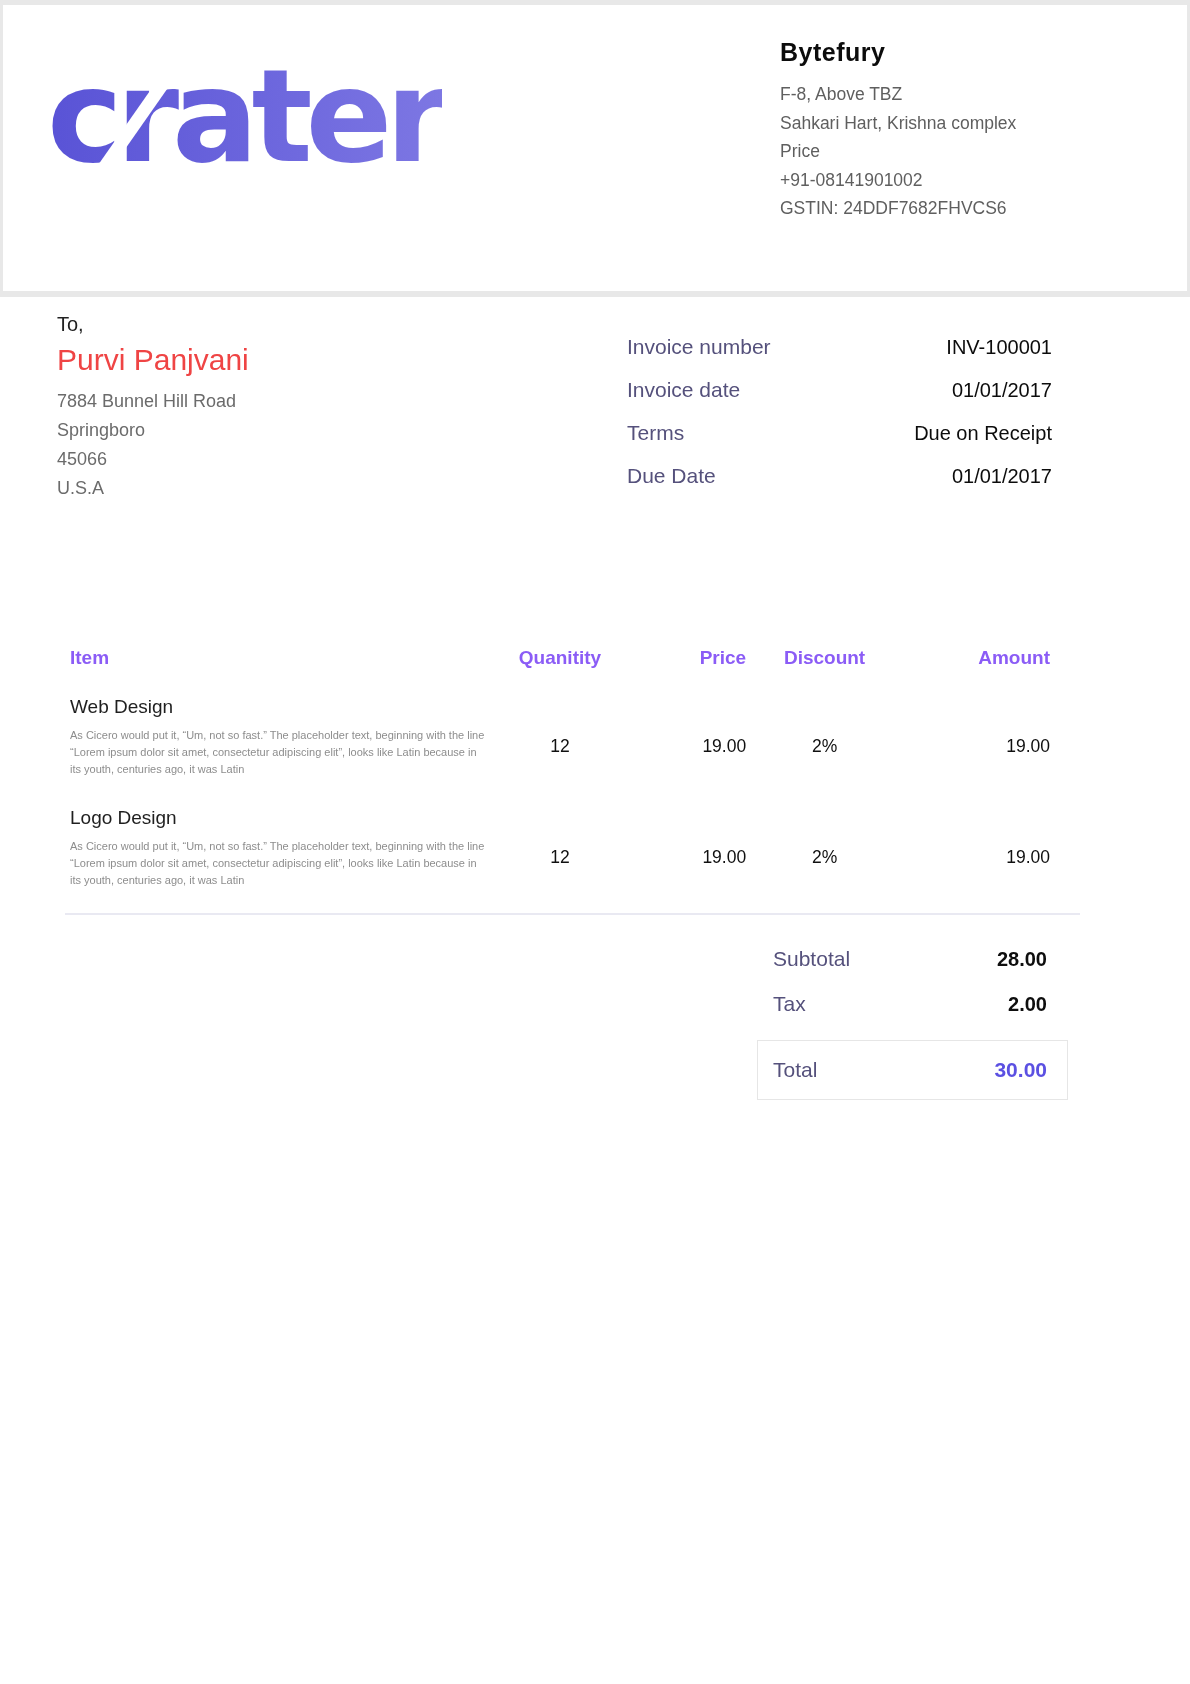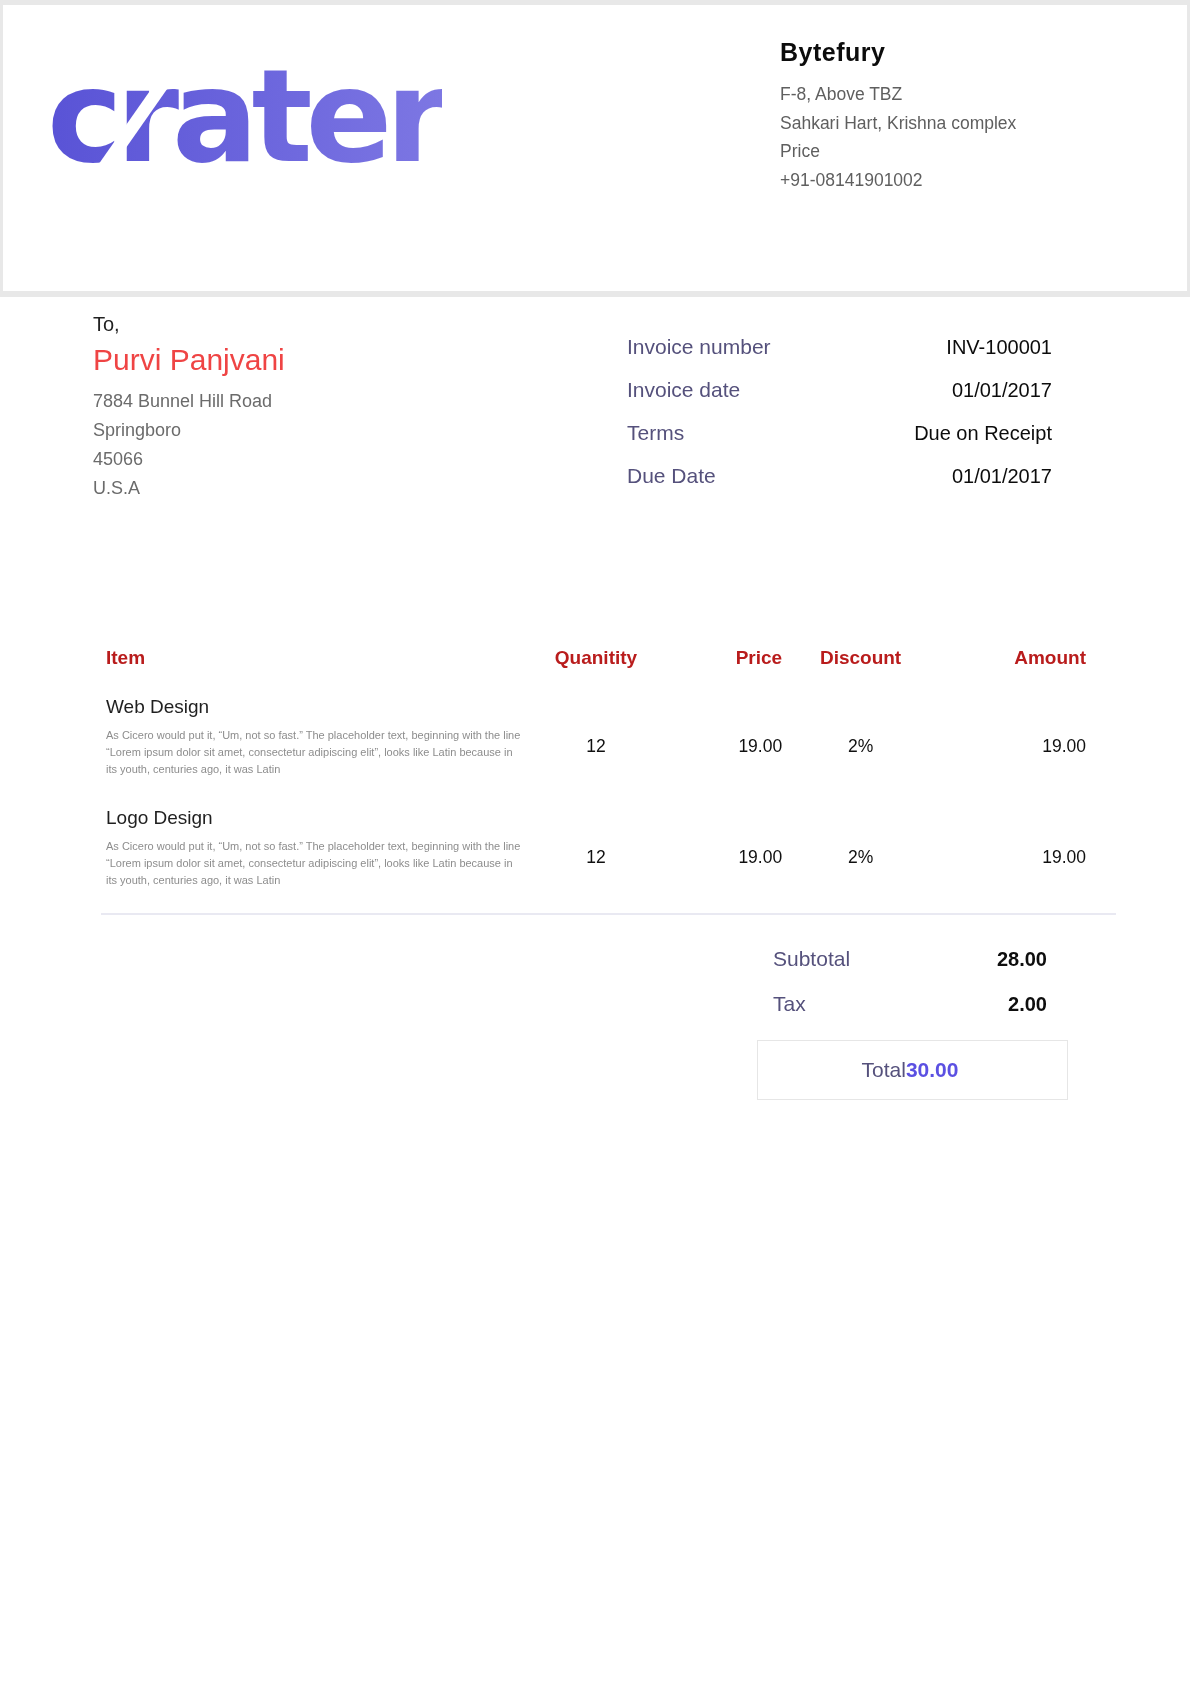--- a/index.html
+++ b/index.html
@@ -31,36 +31,36 @@
     transform:rotate(35deg);
   }
   .cut-c { left:84px; }
   .cut-r { left:436px; }
 
   .company { width:352px; margin:33px 55px 0 0; }
   .company-name { font-size:25px; font-weight:bold; color:#0c0c0c; letter-spacing:0.5px; margin-bottom:13px; }
   .company-line { font-size:17.5px; color:#5f5f5f; line-height:28.5px; }
 
   
-  .body-area { background:#ffffff; padding-top:16px;padding-left:36px; }
+  .body-area { background:#ffffff; padding-top:16px; }
 
   .party-row { display:flex; justify-content:space-between; margin:0 138px 0 57px; }
   .to-label { font-size:20px; color:#222222; }
   .customer-name { font-size:30px; color:#ef4444; margin:7px 0 10px; }
   .cust-line { font-size:18px; color:#6b6b6b; line-height:29px; }
 
   .meta { width:425px; margin-top:22px; }
   .meta-row { display:flex; justify-content:space-between; align-items:baseline; height:43px; }
   .meta-label { font-size:21px; color:#55517c; }
   .meta-value { font-size:20px; color:#0c0c0c; text-align:right; }
 
   
   .items { margin:140px 140px 0 70px; width:980px; }
   .thead { display:flex; }
-  .th { font-size:19px; font-weight:bold; color:#b91c1c; }
+  .th { font-size:19px; font-weight:bold; color:#8b5cf6; }
   .col-item { width:44%; }
   .col-qty { width:12%; text-align:center; }
   .col-price { width:13%; text-align:right; }
   .col-disc { width:16%; text-align:center; }
   .col-amt { width:15%; text-align:right; }
 
   .trow { display:flex; align-items:flex-start; margin-top:27px; }
   .trow + .trow { margin-top:29px; }
   .item-name { font-size:19px; color:#1f1f1f; margin-bottom:9px; }
   .item-desc { font-size:11px; color:#8d8d8d; line-height:17px; width:418px; }
@@ -68,21 +68,21 @@
 
   .divider { border-top:2px solid #e9e9f2; margin:24px 0 0 -5px; width:1015px; }
 
   
   .totals { width:311px; margin:32px 122px 0 auto; }
   .tot-row { display:flex; justify-content:space-between; align-items:baseline; padding:0 21px 0 16px; margin-bottom:21px; }
   .tot-label { font-size:21px; color:#55517c; }
   .tot-value { font-size:20px; font-weight:bold; color:#0e0e0e; }
   .total-box {
     border:1px solid #e6e6e6; margin-top:24px;
-    display:flex; justify-content:center; align-items:baseline;
+    display:flex; justify-content:space-between; align-items:baseline;
     padding:17px 20px 17px 15px;
   }
   .total-box .tot-value { color:#5b50e2; font-size:21px; }
 </style>
 </head>
 <body>
 
 <div class="page">
 
   <div class="header-zone">
@@ -91,20 +91,21 @@
         <span class="logo-text">crater</span>
         <span class="logo-cut cut-c"></span>
         <span class="logo-cut cut-r"></span>
       </div>
       <div class="company">
         <div class="company-name">Bytefury</div>
         <div class="company-line">F-8, Above TBZ</div>
         <div class="company-line">Sahkari Hart, Krishna complex</div>
         <div class="company-line">Price</div>
         <div class="company-line">+91-08141901002</div>
+        <div class="company-line">GSTIN: 24DDF7682FHVCS6</div>
       </div>
     </div>
   </div>
 
   <div class="body-area">
 
     <div class="party-row">
       <div class="customer">
         <div class="to-label">To,</div>
         <div class="customer-name">Purvi Panjvani</div>

